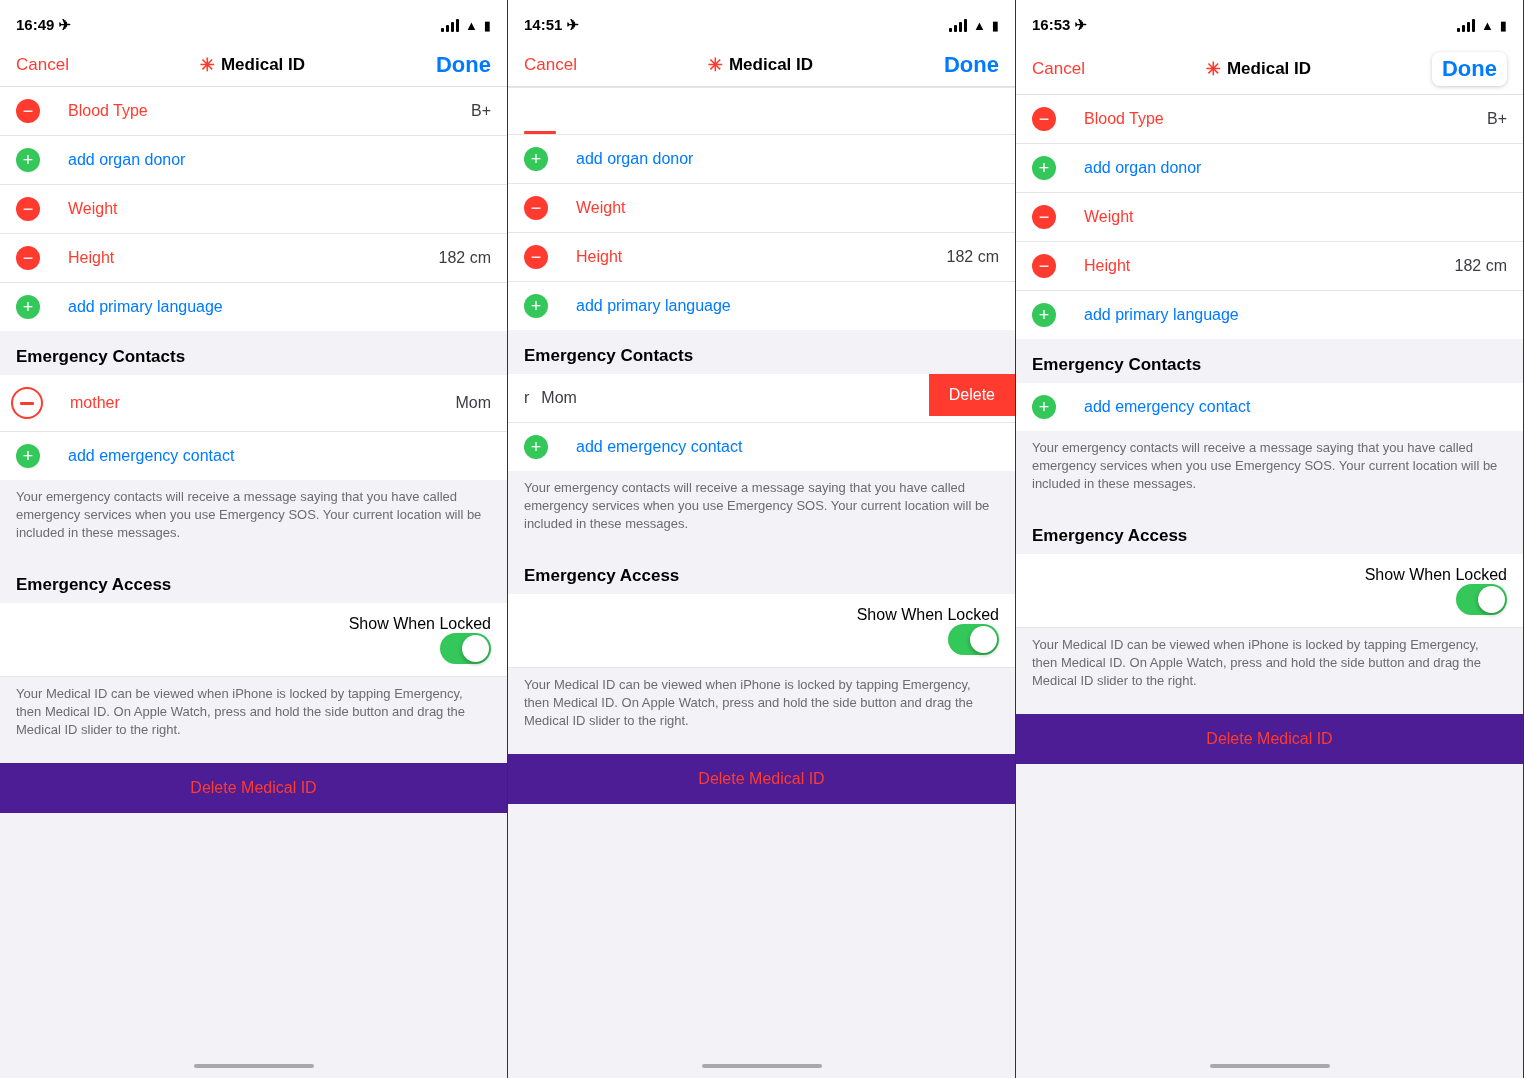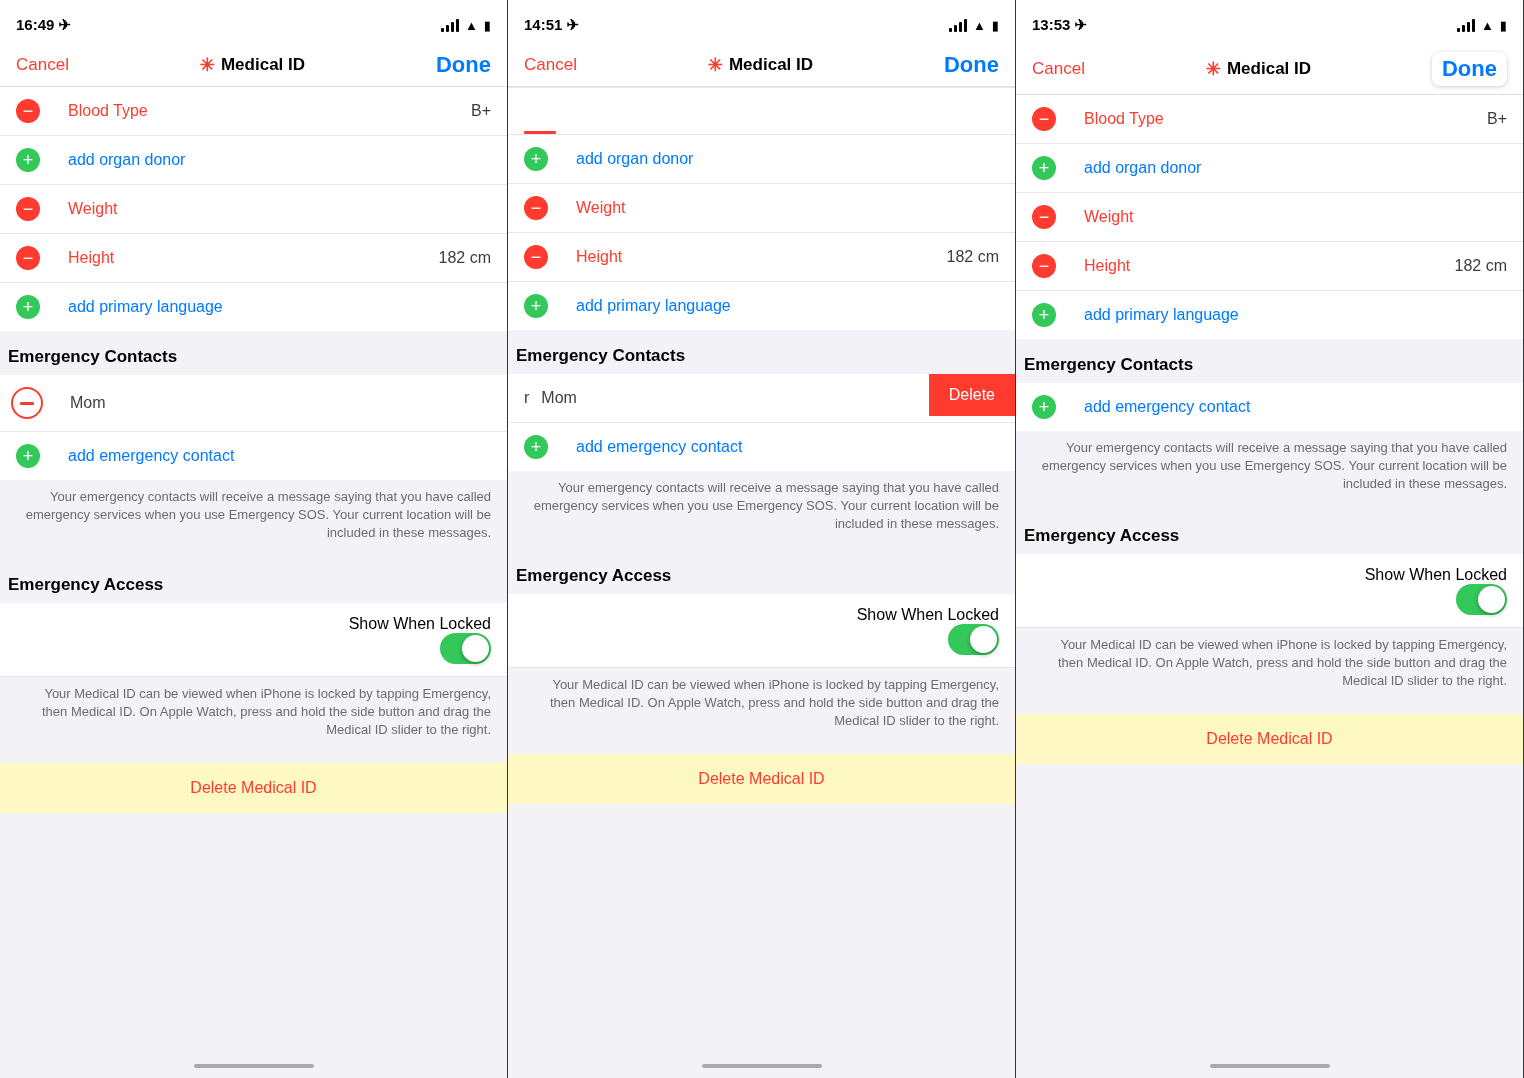--- a/index.html
+++ b/index.html
@@ -152,31 +152,30 @@
     }
     .row-value {
       color: #3c3c43;
       font-size: 16px;
     }
 
     .section-header {
       font-size: 17px;
       font-weight: 600;
       color: #000;
-      padding: 16px 8px 8px;
+      padding: 16px 16px 8px;
       background: #f2f2f7;
     }
 
     .section-footer {
       font-size: 13px;
       color: #6c6c70;
       padding: 8px 16px 16px;
       background: #f2f2f7;
       line-height: 1.4;
-      text-align: right;
     }
 
     
     .toggle-row {
       display: flex;
       justify-content: space-between;
       align-items: flex-end;
       padding: 12px 16px;
       background: #fff;
       border-bottom: 1px solid #e5e5ea;
@@ -203,21 +202,21 @@
       top: 2px;
       right: 2px;
       box-shadow: 0 2px 4px rgba(0,0,0,0.3);
     }
 
     .delete-medical-id {
       text-align: center;
       color: #ff3b30;
       font-size: 16px;
       padding: 16px;
-      background: #fef9c3;
+      background: #4c1d95;
       margin-top: 8px;
       cursor: pointer;
     }
 
     .home-indicator {
       height: 24px;
       display: flex;
       align-items: center;
       justify-content: center;
       background: #f2f2f7;
@@ -333,20 +332,21 @@
 
     <div class="section-header">Emergency Contacts</div>
     <div class="list-section">
 
       <div class="list-row" style="position:relative; padding-left: 0;">
         <div style="width:54px; display:flex; align-items:center; justify-content:center; flex-shrink:0;">
           <div style="width:32px; height:32px; border-radius:50%; border:2px solid #ff3b30; background:#fff; display:flex; align-items:center; justify-content:center;">
             <div style="width:14px; height:3px; background:#ff3b30; border-radius:1px;"></div>
           </div>
         </div>
+        <span class="row-label" style="color:#ff3b30;">mother</span>
         <span class="row-value">Mom</span>
       </div>
 
       <div class="list-row">
         <div class="row-icon icon-green">
             <span class="plus-icon"></span>
           </div>
         <span class="row-label-blue">add emergency contact</span>
       </div>
     </div>
@@ -470,21 +470,21 @@
   </div>
 
   <div class="home-indicator">
     <div class="home-bar"></div>
   </div>
 </div>
 
 <div class="phone-screen">
 
   <div class="status-bar">
-    <span class="status-time">13:53 ✈</span>
+    <span class="status-time">16:53 ✈</span>
     <div class="status-icons">
       <div class="signal-bars">
         <div class="signal-bar" style="height:4px"></div>
         <div class="signal-bar" style="height:7px"></div>
         <div class="signal-bar" style="height:10px"></div>
         <div class="signal-bar" style="height:13px"></div>
       </div>
       <span class="wifi-icon">▲</span>
       <span class="battery-icon">▮</span>
     </div>

